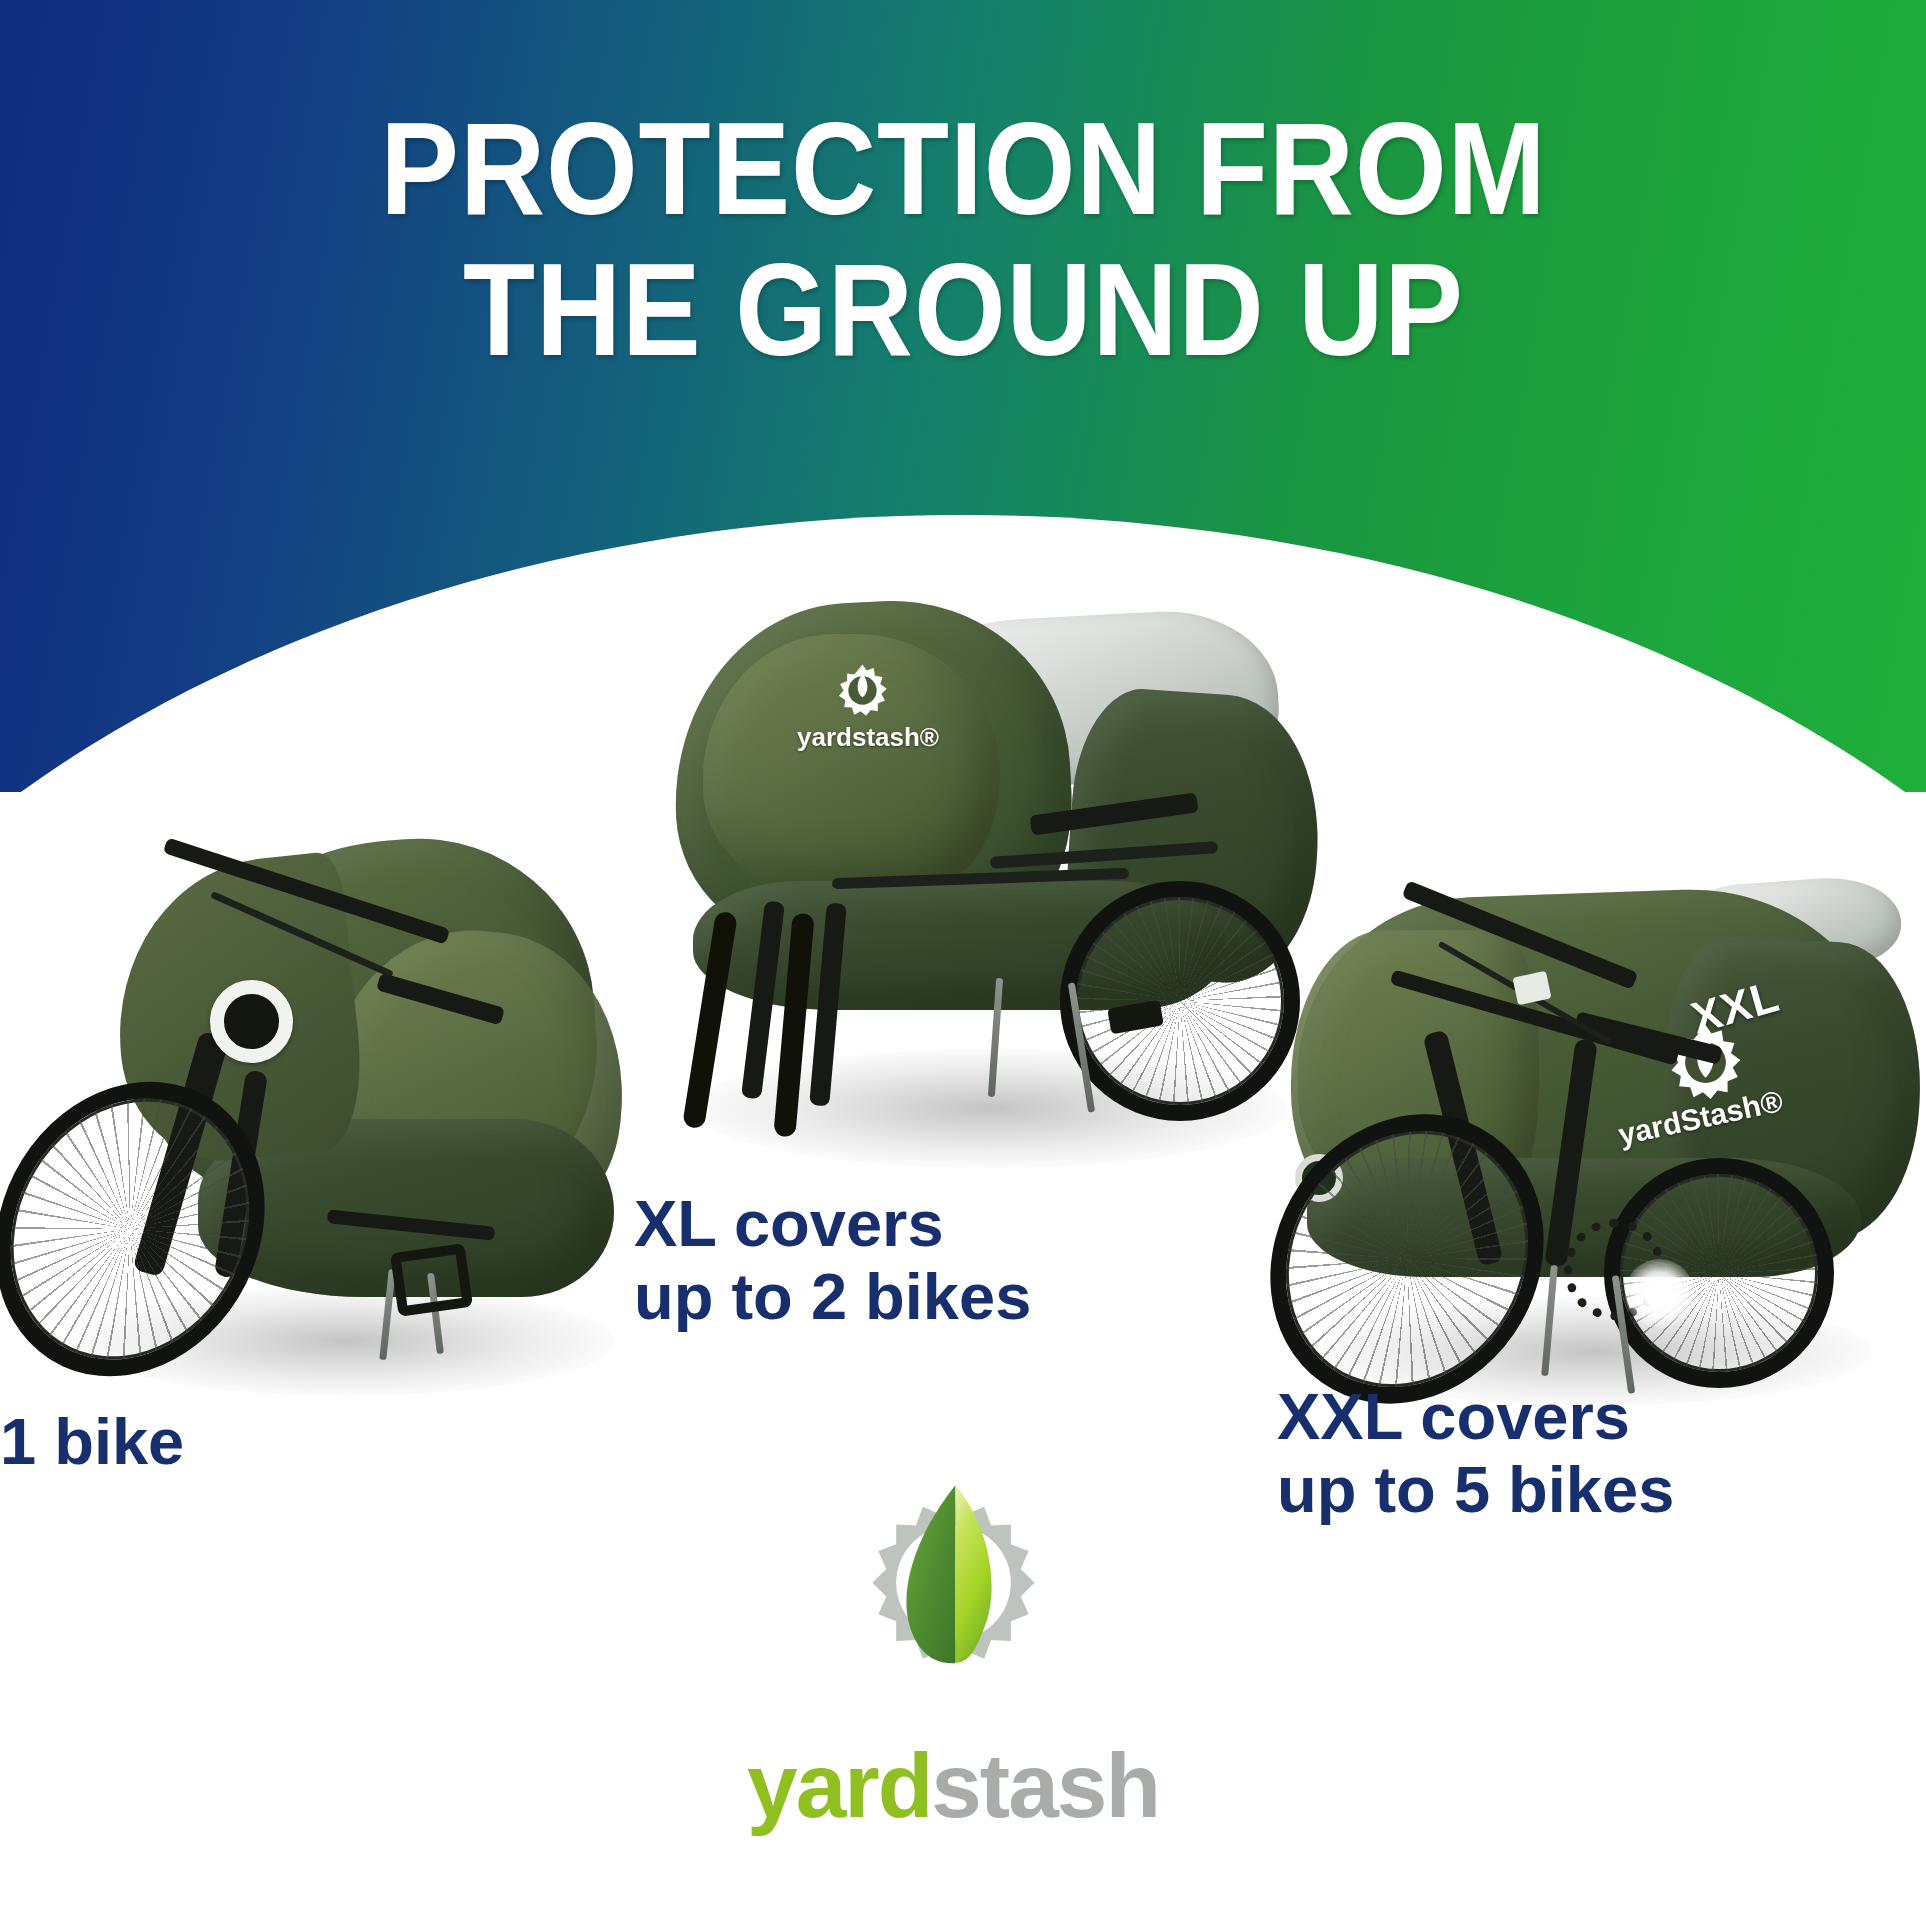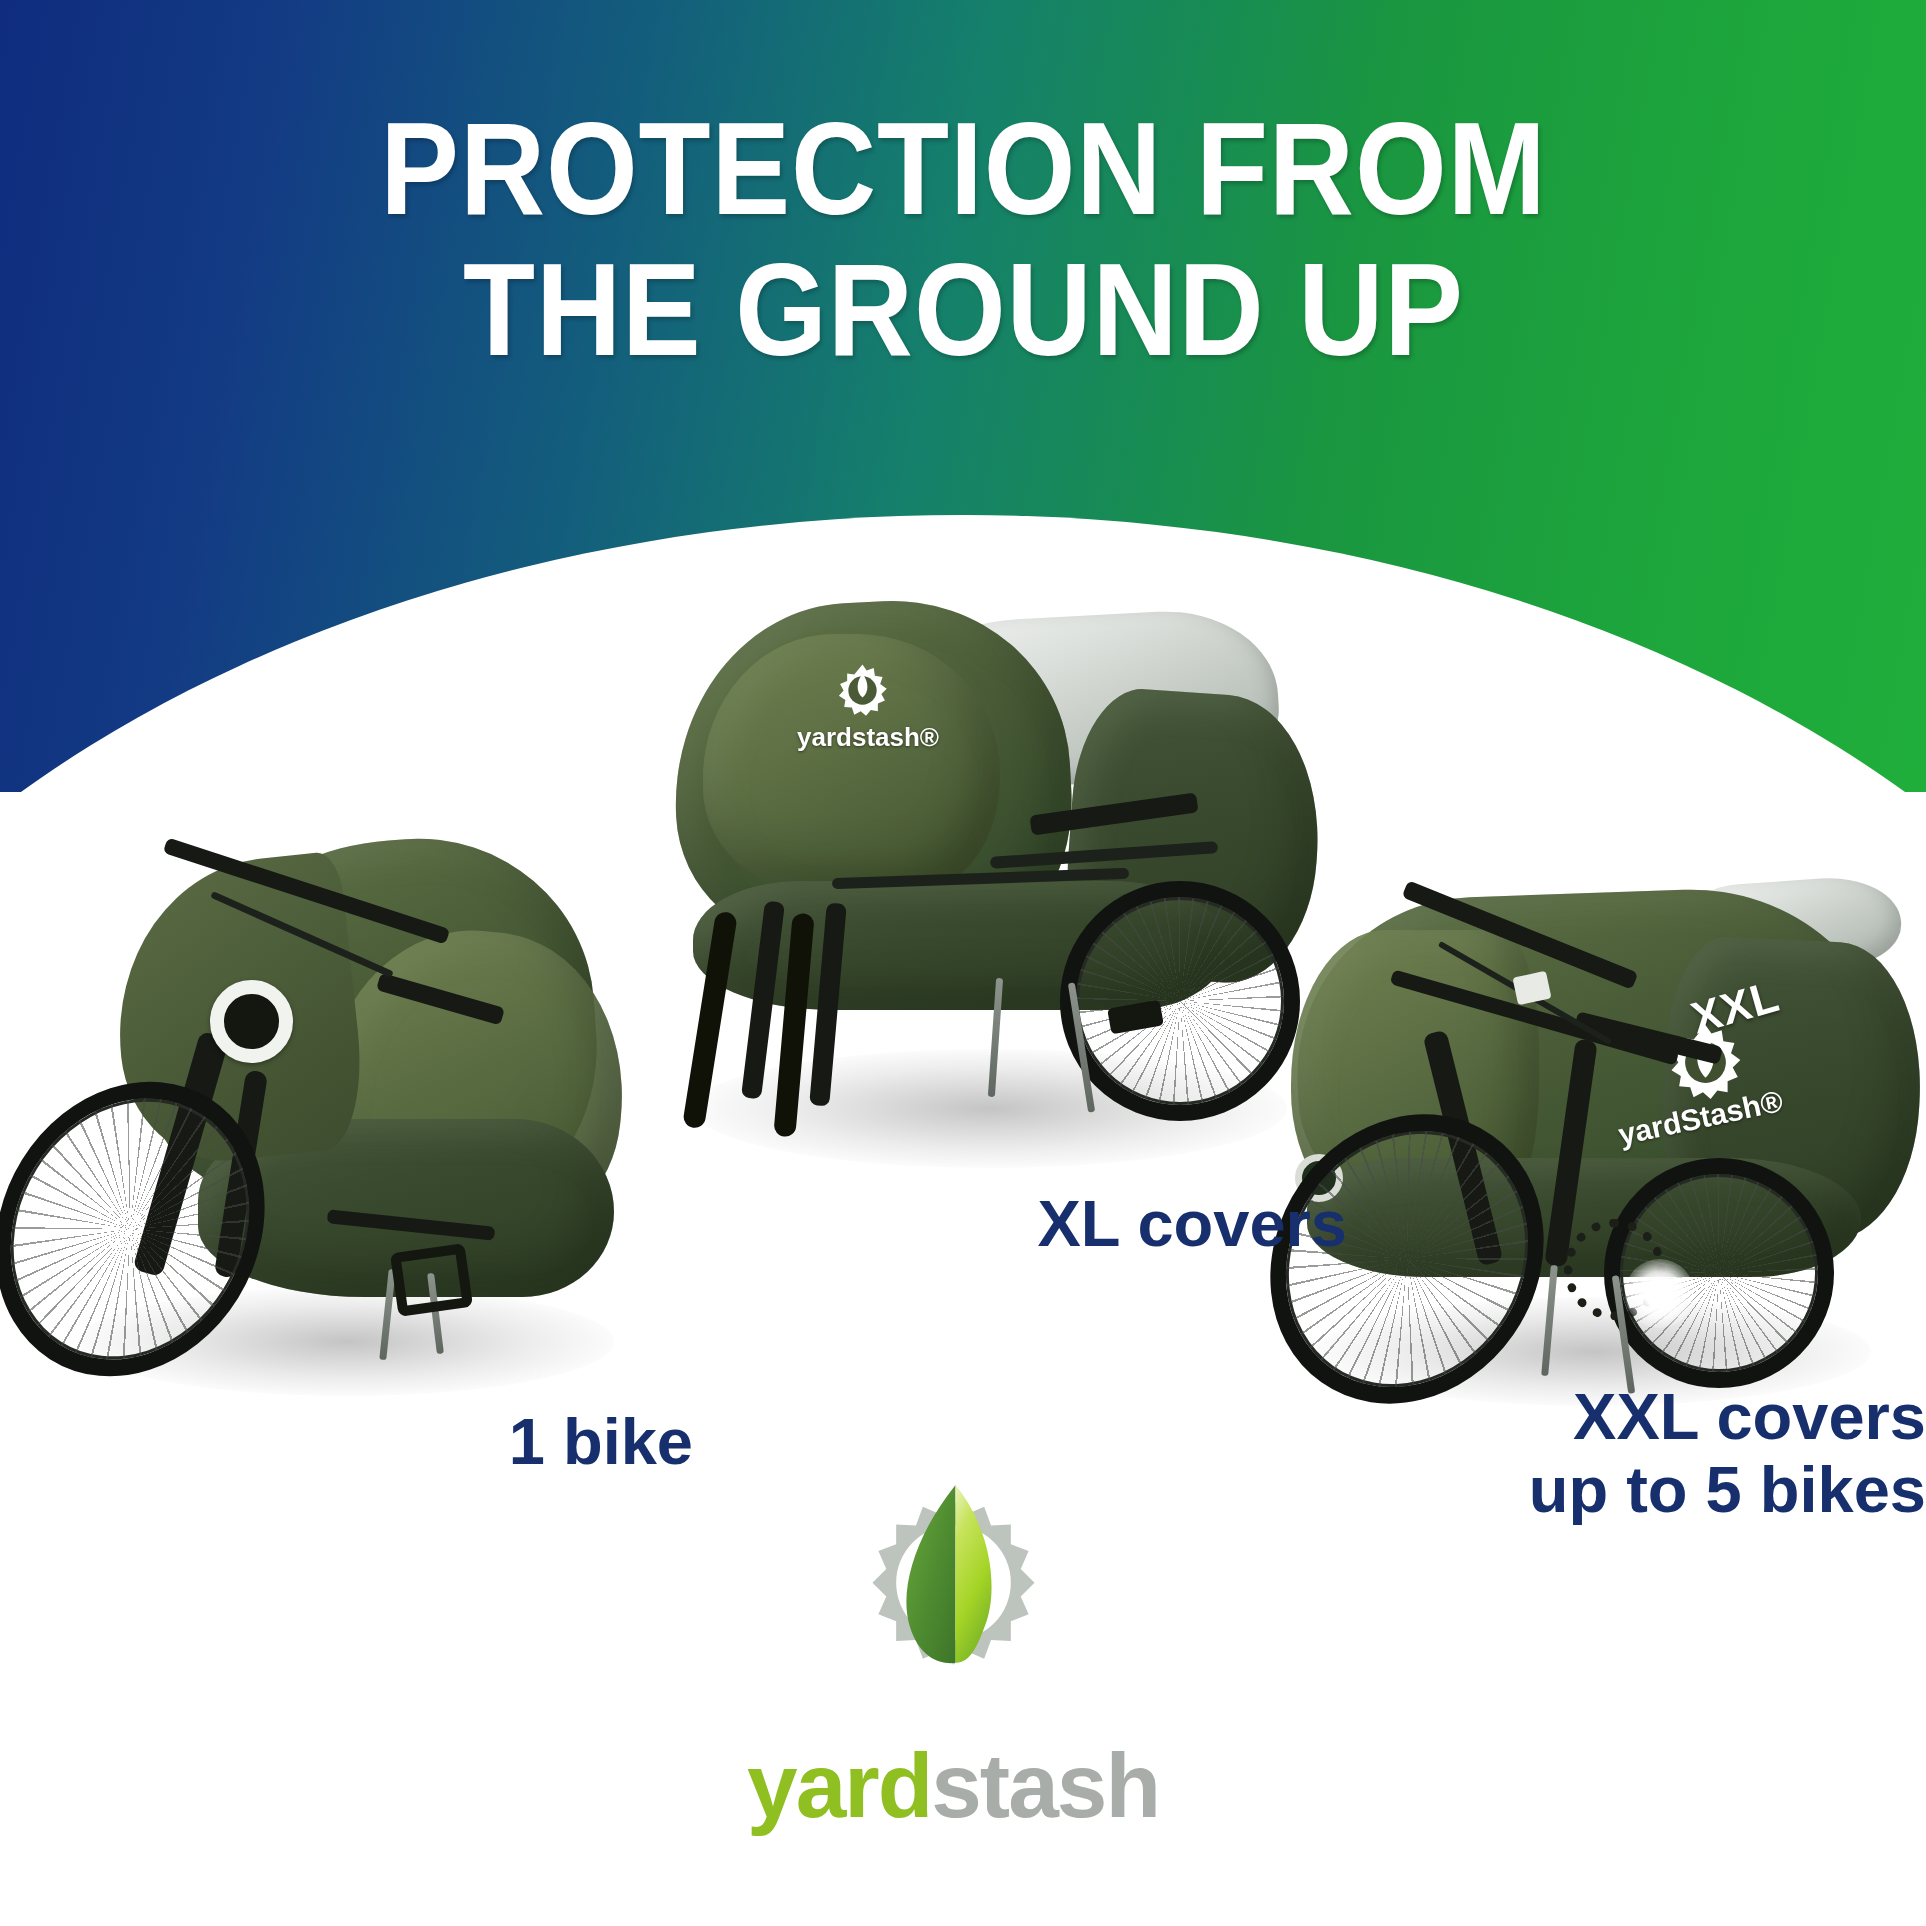--- a/index.html
+++ b/index.html
@@ -61,21 +61,21 @@
   
   .product{position:absolute;}
 
   .caption{
     position:absolute;
     color:#17306d;
     font-family:"Liberation Sans", sans-serif;
     font-weight:bold;
     font-size:65px;
     line-height:1.12;
-    text-align:right;
+    text-align:left;
     white-space:nowrap;
     z-index:6;
   }
   .caption .cap-line{display:block;}
 
   
   .stage{position:absolute;}
   .stage .shadow{
     position:absolute;
     background:radial-gradient(ellipse at 50% 50%, rgba(80,84,80,0.34) 0%, rgba(120,124,120,0.14) 48%, rgba(255,255,255,0) 76%);
@@ -285,20 +285,21 @@
       </div>
 
       <div style="position:absolute;left:475px;top:420px;width:53px;height:26px;background:#14170f;border-radius:5px;transform:rotate(-10deg);"></div>
 
       <div class="leg" style="left:358px;top:394px;width:7px;height:119px;transform:rotate(4deg);"></div>
       <div class="leg" style="left:444px;top:398px;width:7px;height:131px;transform:rotate(-9deg);"></div>
     </div>
 
     <div class="caption" style="left:0;top:604px;width:713px;">
       <span class="cap-line">XL covers</span>
+      <span class="cap-line">up to 2 bikes</span>
     </div>
   </div>
 
   <div class="product" style="left:1277px;top:871px;width:649px;height:792px;">
 
     <div class="stage" style="left:0;top:0;width:649px;height:564px;">
 
       <div class="shadow" style="left:40px;top:426px;width:554px;height:109px;"></div>
 
       <div class="silver" style="left:396px;top:10px;width:228px;height:89px;

